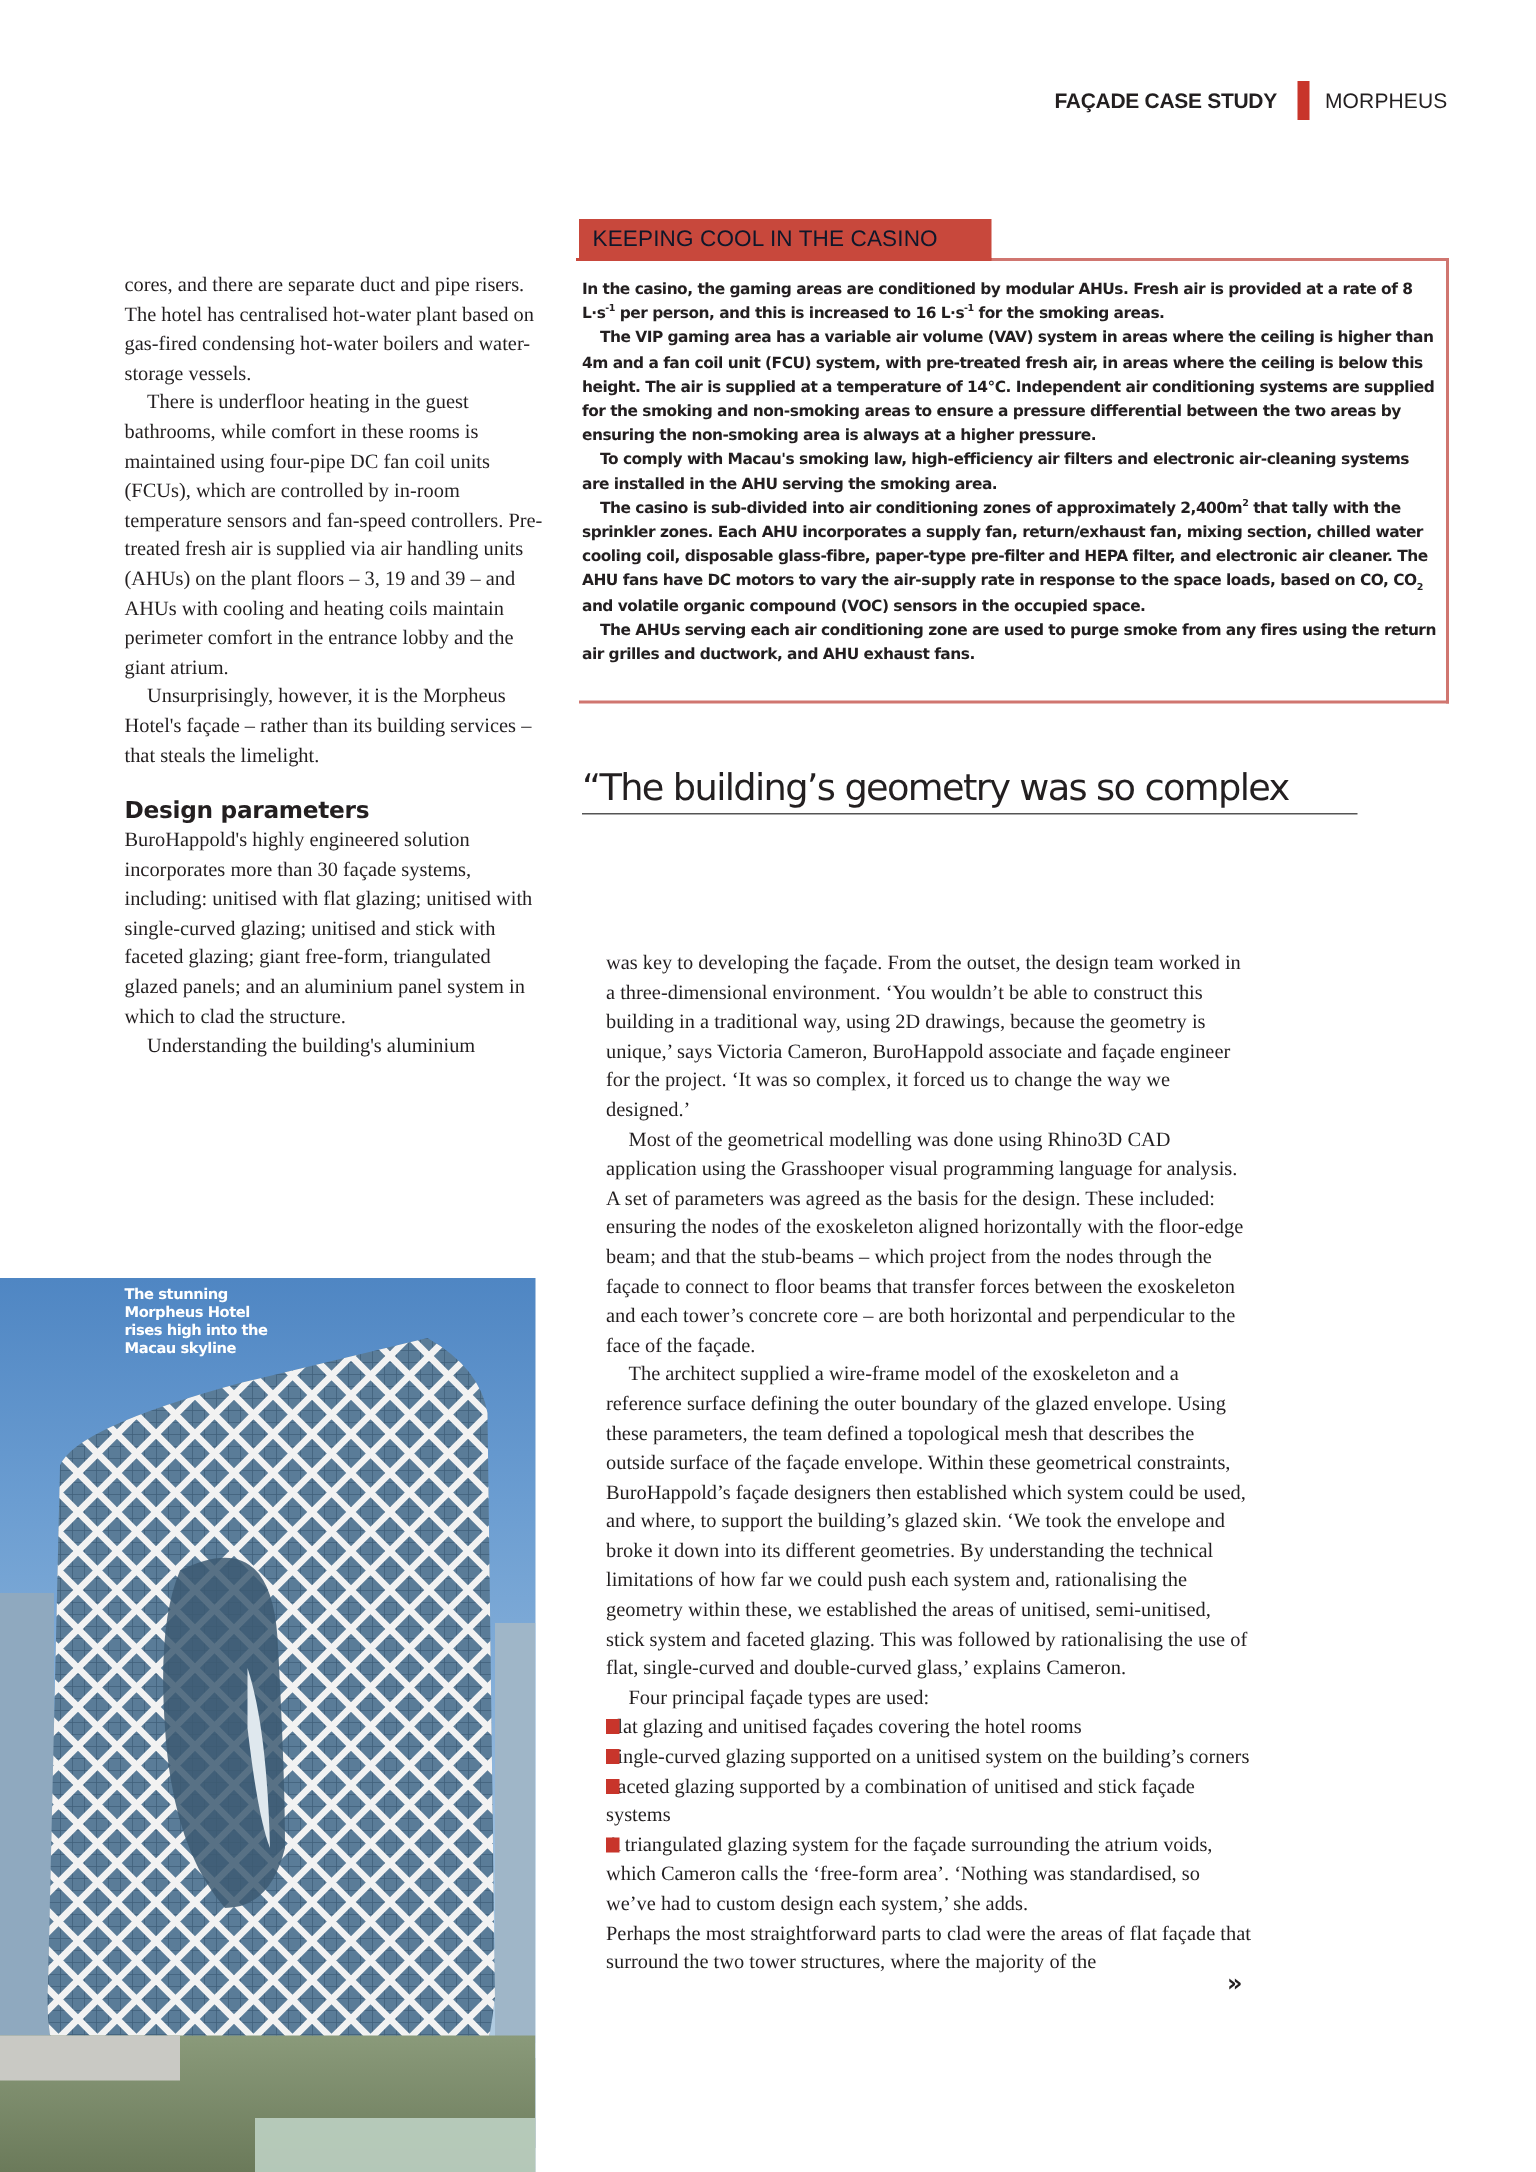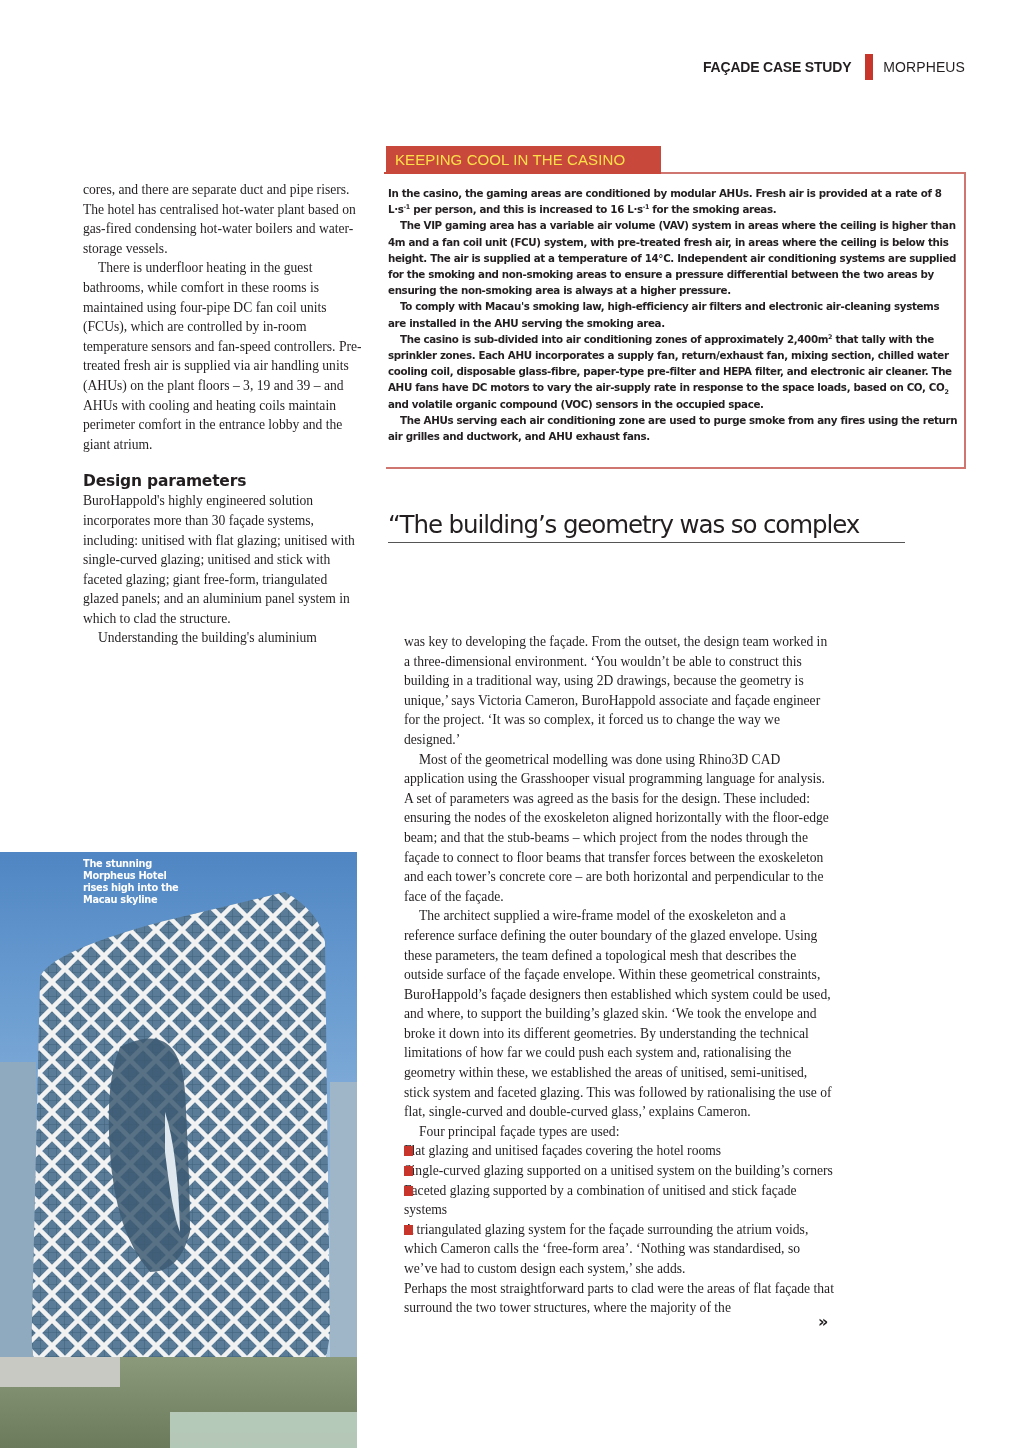--- a/index.html
+++ b/index.html
@@ -9,21 +9,21 @@
     .running-head { position: absolute; top: 56px; right: 59px; height: 22px; display: flex; align-items: center; font-family: "Liberation Sans", sans-serif; }
     .running-head .section { font-weight: bold; font-size: 14px; letter-spacing: -0.2px; color: #231f20; }
     .running-head .bar { width: 8px; height: 26px; background: #c8352b; margin: 0 10px 0 14px; }
     .running-head .topic { font-size: 14px; color: #231f20; letter-spacing: 0.1px; }
 
     .col-left { position: absolute; left: 83px; top: 180px; width: 280px; font-size: 13.6px; line-height: 19.6px; }
     .col-left p { text-indent: 0; }
     .col-left p.indent { text-indent: 15px; }
     .col-left h3 { font-family: "DejaVu Sans", sans-serif; font-weight: bold; font-size: 15.5px; margin-top: 17px; line-height: 20px; letter-spacing: -0.2px; }
 
-    .sidebar-tab { position: absolute; left: 386px; top: 146px; width: 275px; height: 27px; background: #c8483c; color: #fde047; font-family: "Liberation Sans", sans-serif; font-size: 15px; line-height: 27px; padding-left: 9px; letter-spacing: 0.1px; }
+    .sidebar-tab { position: absolute; left: 386px; top: 146px; width: 275px; height: 27px; background: #c8483c; color: #0f172a; font-family: "Liberation Sans", sans-serif; font-size: 15px; line-height: 27px; padding-left: 9px; letter-spacing: 0.1px; }
     .sidebar-box { position: absolute; left: 386px; top: 172px; width: 580px; height: 297px; border-top: 2px solid #d07670; border-right: 2px solid #d07670; border-bottom: 2px solid #d07670; }
     .sidebar-box .top-cover { position: absolute; left: -2px; top: -2px; width: 277px; height: 2px; background: #c8483c; }
     .sidebar-text { position: absolute; left: 388px; top: 185px; width: 570px; font-family: "DejaVu Sans", sans-serif; font-weight: bold; font-size: 10.3px; line-height: 16.2px; letter-spacing: -0.35px; color: #231f20; }
     .sidebar-text p.indent { text-indent: 12px; }
     sup, sub { font-size: 0.62em; line-height: 0; }
 
     .pull-quote { position: absolute; left: 388px; top: 508px; width: 560px; font-family: "DejaVu Sans", sans-serif; font-size: 24.5px; line-height: 33px; letter-spacing: -1.1px; color: #231f20; font-weight: normal; }
     .pull-quote .ql { display: inline-block; border-bottom: 1.5px solid #555; padding-bottom: 1px; white-space: nowrap; }
     .pull-quote .ql1 { width: 517px; }
     .pull-quote .ql2 { width: 543px; margin-top: 4px; }
@@ -48,20 +48,21 @@
 
 <div class="running-head">
   <span class="section">FAÇADE CASE STUDY</span>
   <span class="bar"></span>
   <span class="topic">MORPHEUS</span>
 </div>
 
 <div class="col-left">
   <p>cores, and there are separate duct and pipe risers. The hotel has centralised hot-water plant based on gas-fired condensing hot-water boilers and water-storage vessels.</p>
   <p class="indent">There is underfloor heating in the guest bathrooms, while comfort in these rooms is maintained using four-pipe DC fan coil units (FCUs), which are controlled by in-room temperature sensors and fan-speed controllers. Pre-treated fresh air is supplied via air handling units (AHUs) on the plant floors – 3, 19 and 39 – and AHUs with cooling and heating coils maintain perimeter comfort in the entrance lobby and the giant atrium.</p>
+  <p class="indent">Unsurprisingly, however, it is the Morpheus Hotel's façade – rather than its building services – that steals the limelight.</p>
   <h3>Design parameters</h3>
   <p>BuroHappold's highly engineered solution incorporates more than 30 façade systems, including: unitised with flat glazing; unitised with single-curved glazing; unitised and stick with faceted glazing; giant free-form, triangulated glazed panels; and an aluminium panel system in which to clad the structure.</p>
   <p class="indent">Understanding the building's aluminium</p>
 </div>
 
 <div class="sidebar-box">
   <div class="top-cover"></div>
 </div>
 <div class="sidebar-tab">KEEPING COOL IN THE CASINO</div>
 <div class="sidebar-text">

